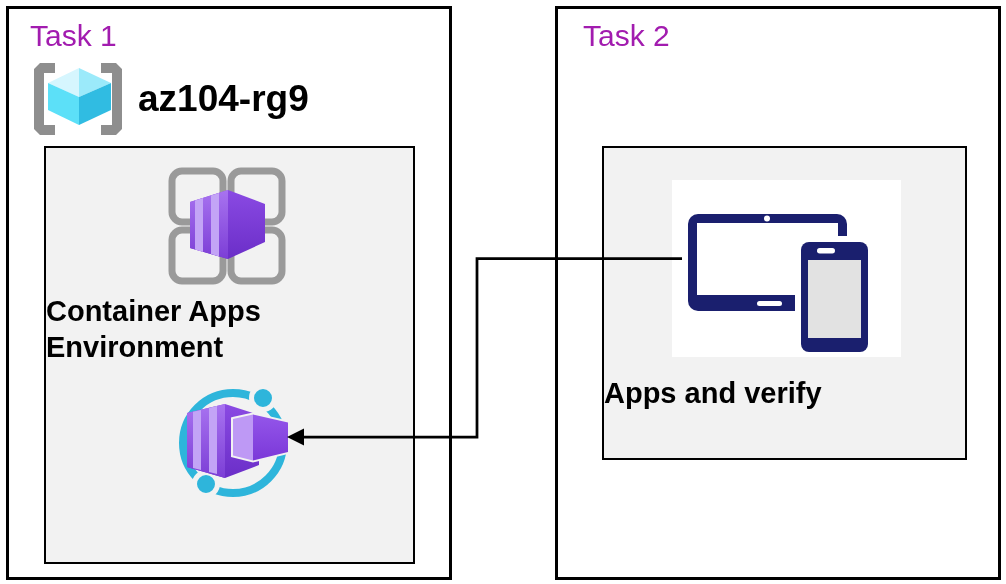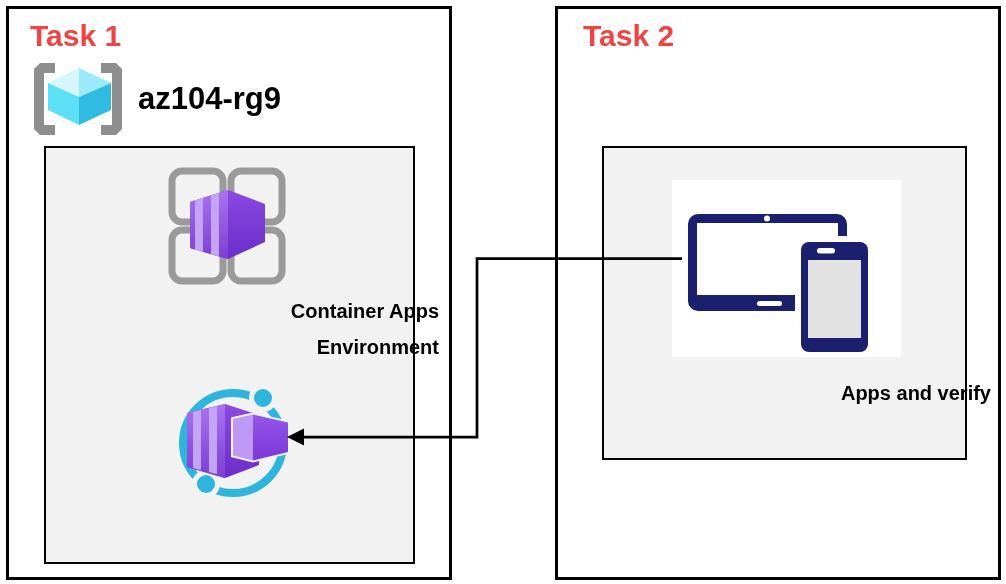--- a/index.html
+++ b/index.html
@@ -4,34 +4,34 @@
 <style>
   html,body{margin:0;padding:0;background:#ffffff;}
   .canvas{
     position:relative;width:1006px;height:584px;background:#ffffff;
     font-family:"Liberation Sans","DejaVu Sans",sans-serif;overflow:hidden;
   }
   .task-box{position:absolute;border:3px solid #000;background:#fff;box-sizing:border-box;}
   .task1{left:6px;top:6px;width:446px;height:574px;}
   .task2{left:555px;top:6px;width:446px;height:574px;}
   .task-title{
-    position:absolute;font-size:30px;font-weight:bold;color:#ef4444;line-height:34px;
+    position:absolute;font-size:30px;font-weight:normal;color:#a21caf;line-height:34px;
     white-space:nowrap;
   }
   .t1-title{left:21px;top:10px;}
   .t2-title{left:25px;top:10px;}
   .rg-row{position:absolute;left:21px;top:51px;display:flex;align-items:center;}
-  .rg-name{font-size:31px;font-weight:bold;color:#000;margin-left:12px;white-space:nowrap;}
+  .rg-name{font-size:37px;font-weight:bold;color:#000;margin-left:12px;white-space:nowrap;}
   .panel{position:absolute;background:#F2F2F2;border:2px solid #000;box-sizing:border-box;}
   .panel1{left:35px;top:137px;width:371px;height:418px;}
   .panel2{left:44px;top:137px;width:365px;height:314px;}
   .abs{position:absolute;}
   .label{
-    position:absolute;left:0;width:100%;text-align:right;font-size:20px;line-height:36px;
-    font-weight:bold;color:#000;white-space:pre-line;margin-left:26px;
+    position:absolute;left:0;width:100%;text-align:left;font-size:29px;line-height:36px;
+    font-weight:bold;color:#000;white-space:pre-line;
   }
   .env-label{top:145px;}
   .app-label{top:355px;}
   .test-label{top:227px;}
   .white-tile{position:absolute;left:68px;top:32px;width:229px;height:177px;background:#ffffff;}
   .connector{position:absolute;left:0;top:0;width:1006px;height:584px;pointer-events:none;}
 </style>
 </head>
 <body>
 

